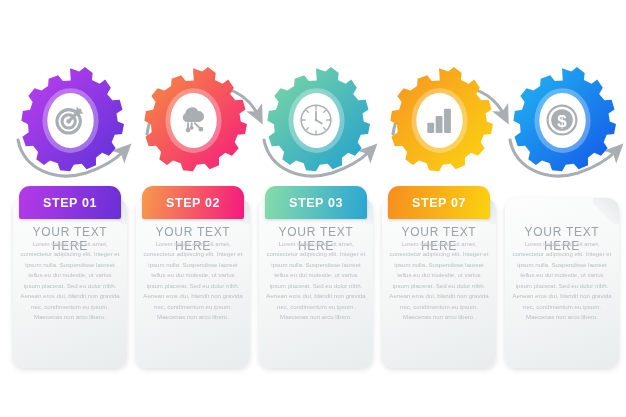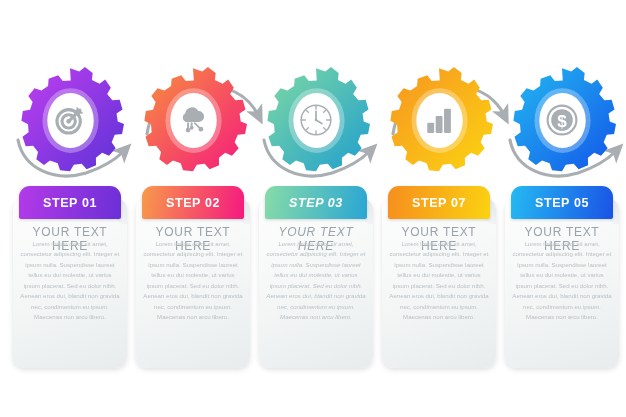--- a/index.html
+++ b/index.html
@@ -70,21 +70,21 @@
     height: 185px;
   }
   .step-col {
     position: absolute;
     top: 0;
     width: 114px;
     height: 182px;
   }
   .step-col.s1 { left: 13px; }
   .step-col.s2 { left: 136px; }
-  .step-col.s3 { left: 259px; font-style: italic; }
+  .step-col.s3 { left: 259px; }
   .step-col.s4 { left: 382px; }
   .step-col.s5 { left: 505px; }
 
   .card {
     position: absolute;
     left: 0;
     top: 12px;
     width: 114px;
     height: 170px;
     border-radius: 12px;
@@ -328,21 +328,18 @@
         <span class="banner-label">STEP 07</span>
       </div>
       <div class="card-title">YOUR TEXT HERE</div>
       <div class="card-body">Lorem ipsum dolor sit amet, consectetur adipiscing elit. Integer et ipsum nulla. Suspendisse laoreet tellus eu dui molestie, ut varius ipsum placerat. Sed eu dolor nibh. Aenean eros dui, blandit non gravida nec, condimentum eu ipsum. Maecenas non arcu libero.</div>
     </div>
 
     <div class="step-col s5">
       <div class="card">
         <div class="card-fold"></div>
       </div>
-      <div class="banner" style="background:linear-gradient(100deg,#25baf2 0%,#1a53e6 100%);">
-        <span class="banner-label">STEP 05</span>
-      </div>
       <div class="card-title">YOUR TEXT HERE</div>
       <div class="card-body">Lorem ipsum dolor sit amet, consectetur adipiscing elit. Integer et ipsum nulla. Suspendisse laoreet tellus eu dui molestie, ut varius ipsum placerat. Sed eu dolor nibh. Aenean eros dui, blandit non gravida nec, condimentum eu ipsum. Maecenas non arcu libero.</div>
     </div>
 
   </div>
 </div>
 
 </body></html>

